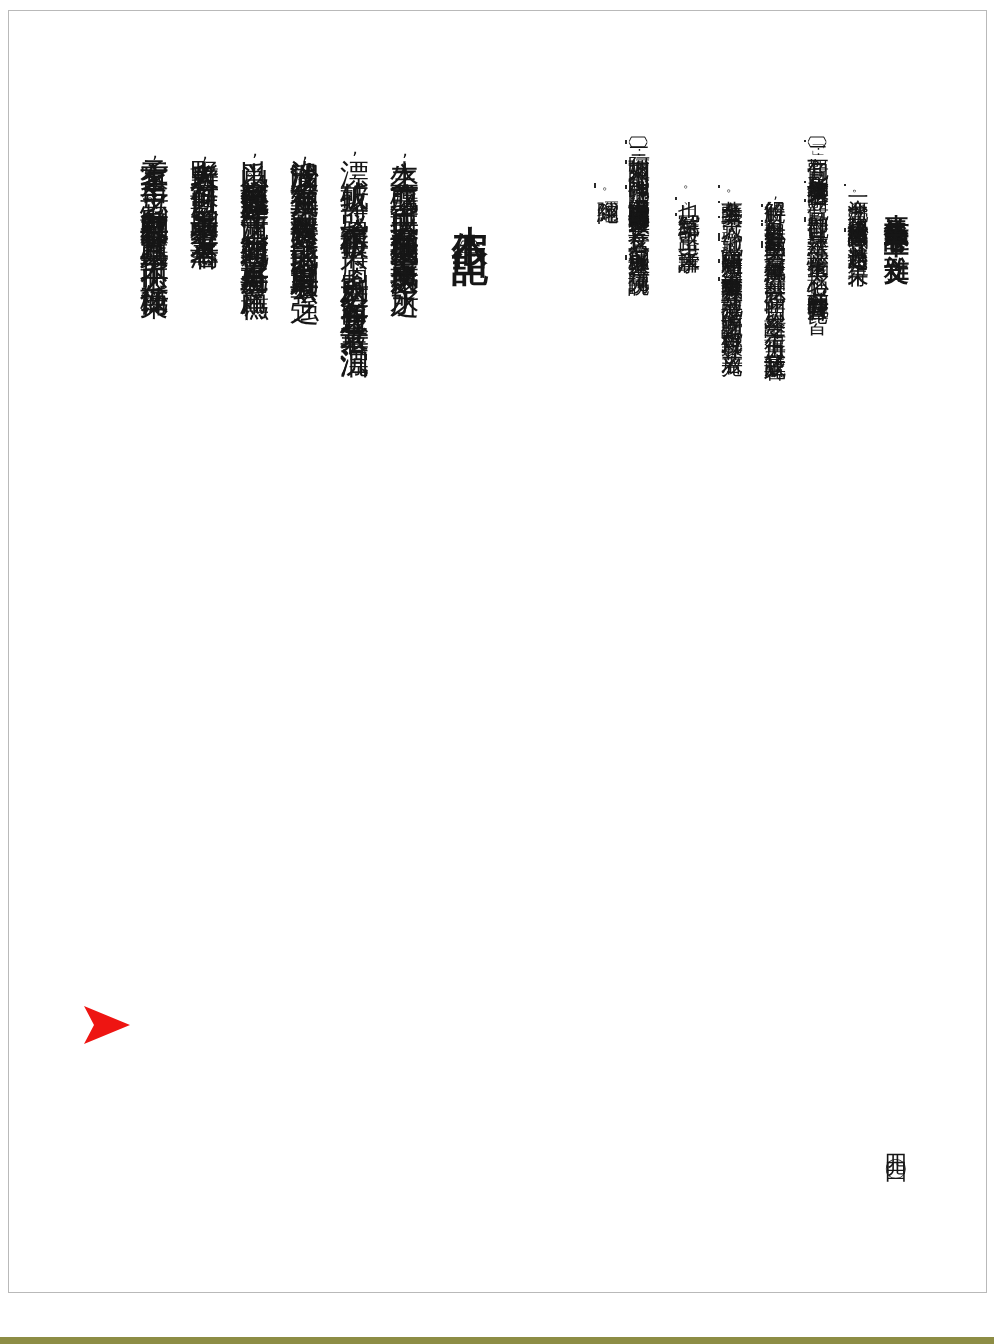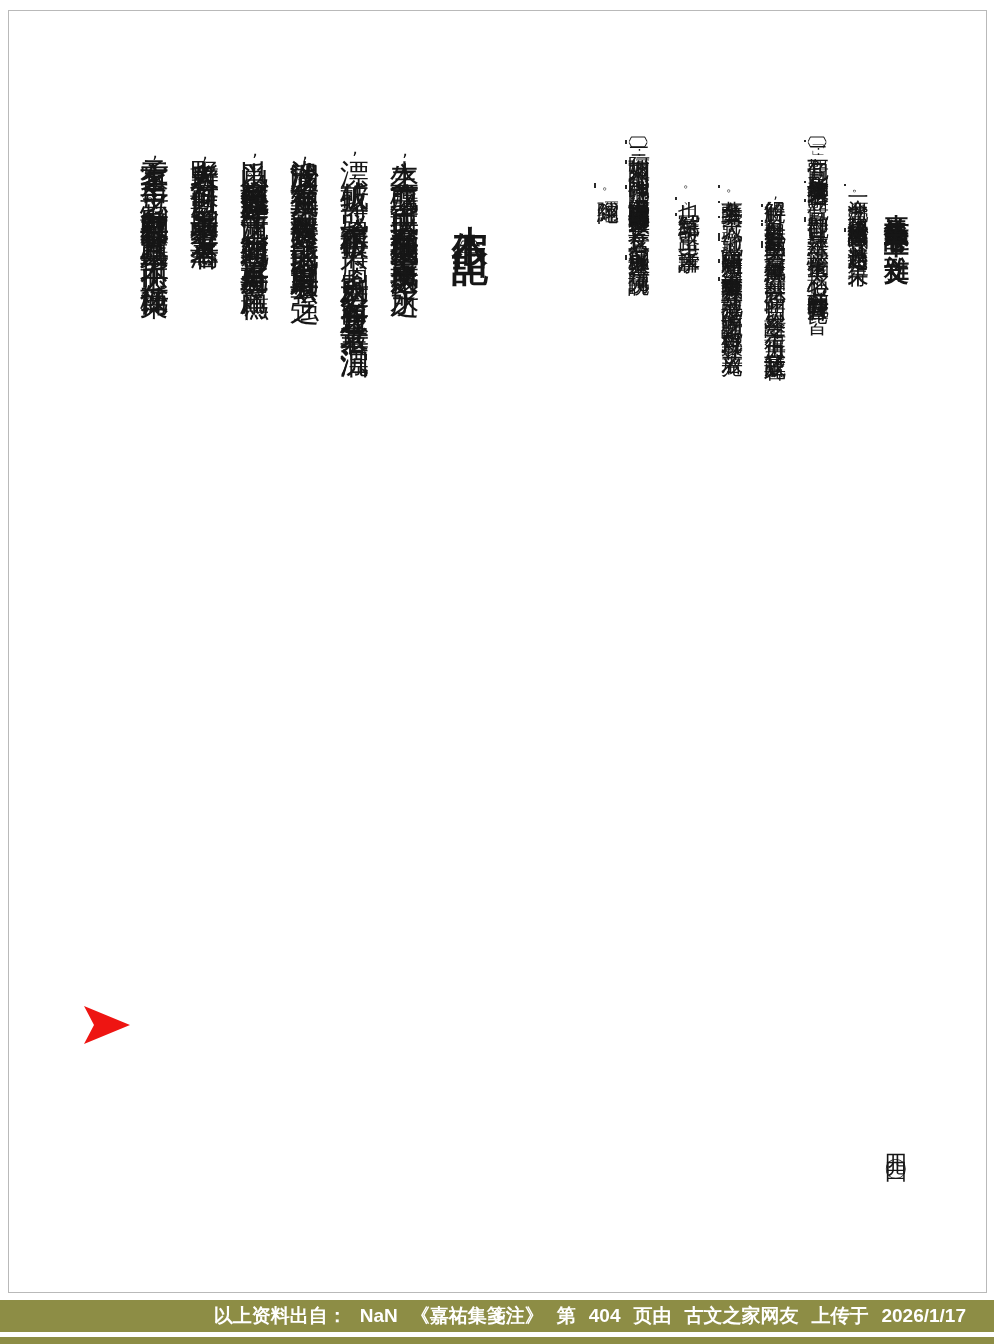--- a/index.html
+++ b/index.html
@@ -86,26 +86,15 @@
   <div class="vcol mcol m3">以爲山<span class="pu">,</span>然後可以脫泥沙而遠斧斤<span class="pu">。</span>而荒江之濆<span class="pu">,</span>如此者幾何<span class="pu">!</span>不爲好事者所見<span class="pu">,</span>而爲樵</div>
   <div class="vcol mcol m4">夫野人所薪者<span class="pu">,</span>何可勝數<span class="pu">!</span>則其最幸者之中<span class="pu">,</span>又有不幸者焉<span class="pu">!</span></div>
   <div class="vcol mcol m5">予家有三峯<span class="pu">,</span>予每思之<span class="pu">,</span>則疑其有數存乎其間<span class="pu">。</span>且其蘖而不殤<span class="pu">,</span>拱而不夭<span class="pu">,</span>任爲棟梁而</div>
 
   <div class="arrow">
     <svg width="48" height="42" viewBox="0 0 48 42">
       <polygon points="0,2 46,21 0,40 10,21" fill="#ee1512"></polygon>
     </svg>
   </div>
 
-  <div class="footer-bar">
-    <span>以上资料出自：</span>
-    <span>NaN</span>
-    <span>《嘉祐集箋注》</span>
-    <span>第</span>
-    <span>404</span>
-    <span>页由</span>
-    <span>古文之家网友</span>
-    <span>上传于</span>
-    <span>2026/1/17</span>
-  </div>
   <div class="bottom-strip"></div>
 
 </div>
 
 </body></html>

